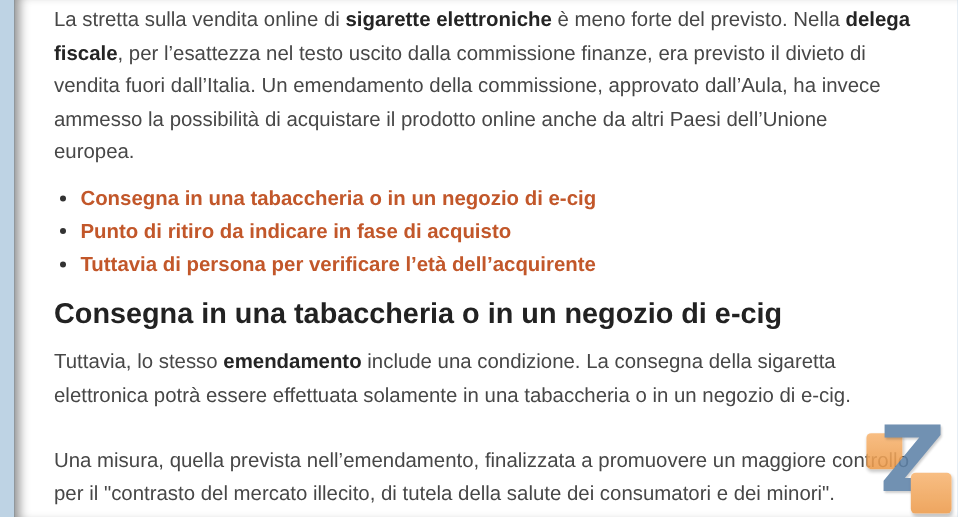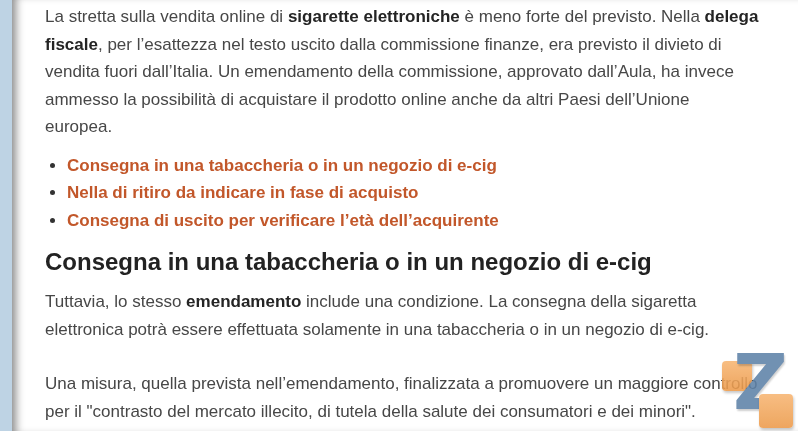--- a/index.html
+++ b/index.html
@@ -90,22 +90,22 @@
 </head>
 <body>
 
 <div class="page">
   <main class="content">
 
     <p class="para"><span>La stretta sulla vendita online di </span><strong>sigarette elettroniche</strong><span> è meno forte del previsto. Nella </span><strong>delega fiscale</strong><span>, per l’esattezza nel testo uscito dalla commissione finanze, era previsto il divieto di vendita fuori dall’Italia. Un emendamento della commissione, approvato dall’Aula, ha invece ammesso la possibilità di acquistare il prodotto online anche da altri Paesi dell’Unione europea.</span></p>
 
     <ul class="toc">
       <li><a href="#">Consegna in una tabaccheria o in un negozio di e-cig</a></li>
-      <li><a href="#">Nella di ritiro da indicare in fase di acquisto</a></li>
-      <li><a href="#">Consegna di uscito per verificare l’età dell’acquirente</a></li>
+      <li><a href="#">Punto di ritiro da indicare in fase di acquisto</a></li>
+      <li><a href="#">Tuttavia di persona per verificare l’età dell’acquirente</a></li>
     </ul>
 
     <h2 class="section-heading">Consegna in una tabaccheria o in un negozio di e-cig</h2>
 
     <p class="para p2"><span>Tuttavia, lo stesso </span><strong>emendamento</strong><span> include una condizione. La consegna della sigaretta elettronica potrà essere effettuata solamente in una tabaccheria o in un negozio di e-cig.</span></p>
 
     <p class="para p3">Una misura, quella prevista nell’emendamento, finalizzata a promuovere un maggiore controllo per il "contrasto del mercato illecito, di tutela della salute dei consumatori e dei minori".</p>
 
   </main>
 </div>

